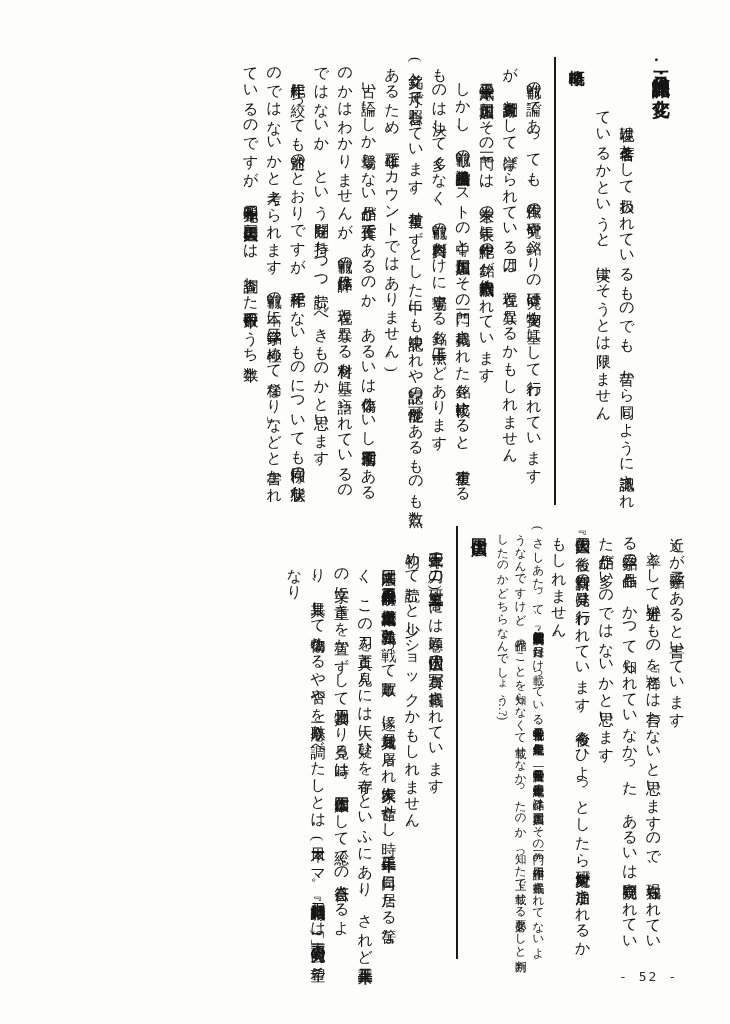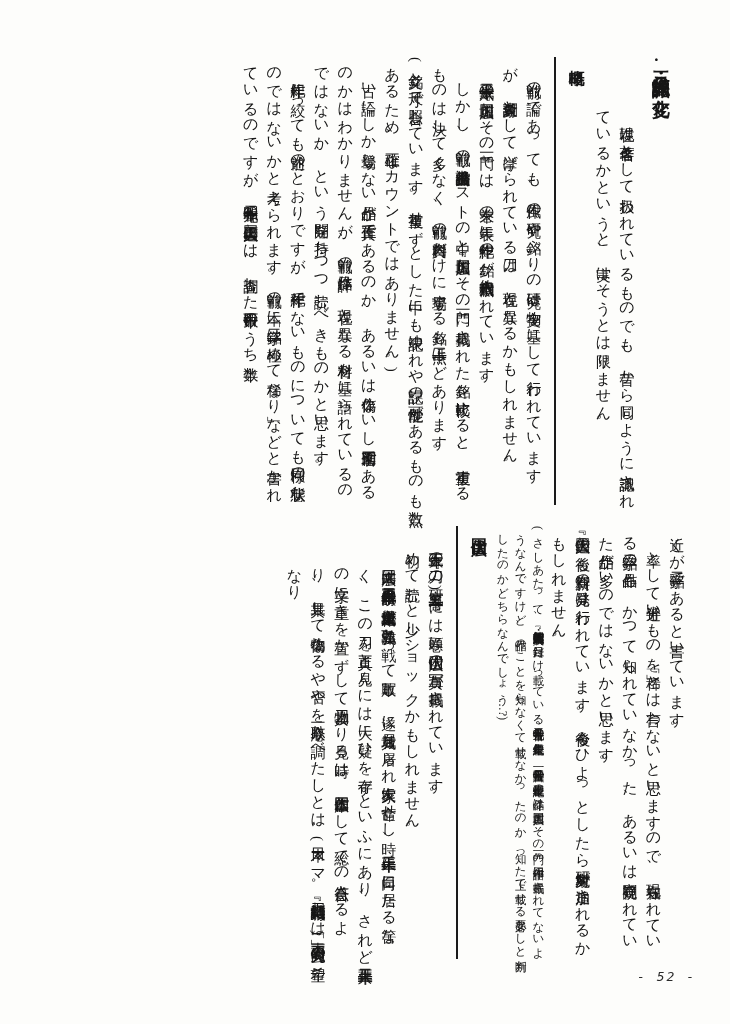--- a/index.html
+++ b/index.html
@@ -46,26 +46,25 @@
   .intro { padding-top:44px; }
   .note p {
     font-size:11.5px;
     line-height:17.8px;
     letter-spacing:0.2px;
   }
   .quote { padding-top:32px; }
 
   .page-number {
     position:absolute;
-    right:34px; bottom:40px;
+    right:52px; bottom:40px;
     font-family:"DejaVu Sans Mono", monospace;
     font-size:13px;
     letter-spacing:2px;
     color:#2a2a2a;
-    font-style:italic;
   }
 </style>
 </head>
 <body>
 
 <div class="page">
 
   <div class="vblock block-top">
 
     <h1 class="chapter-title">三.作品評・認識の変化</h1>

